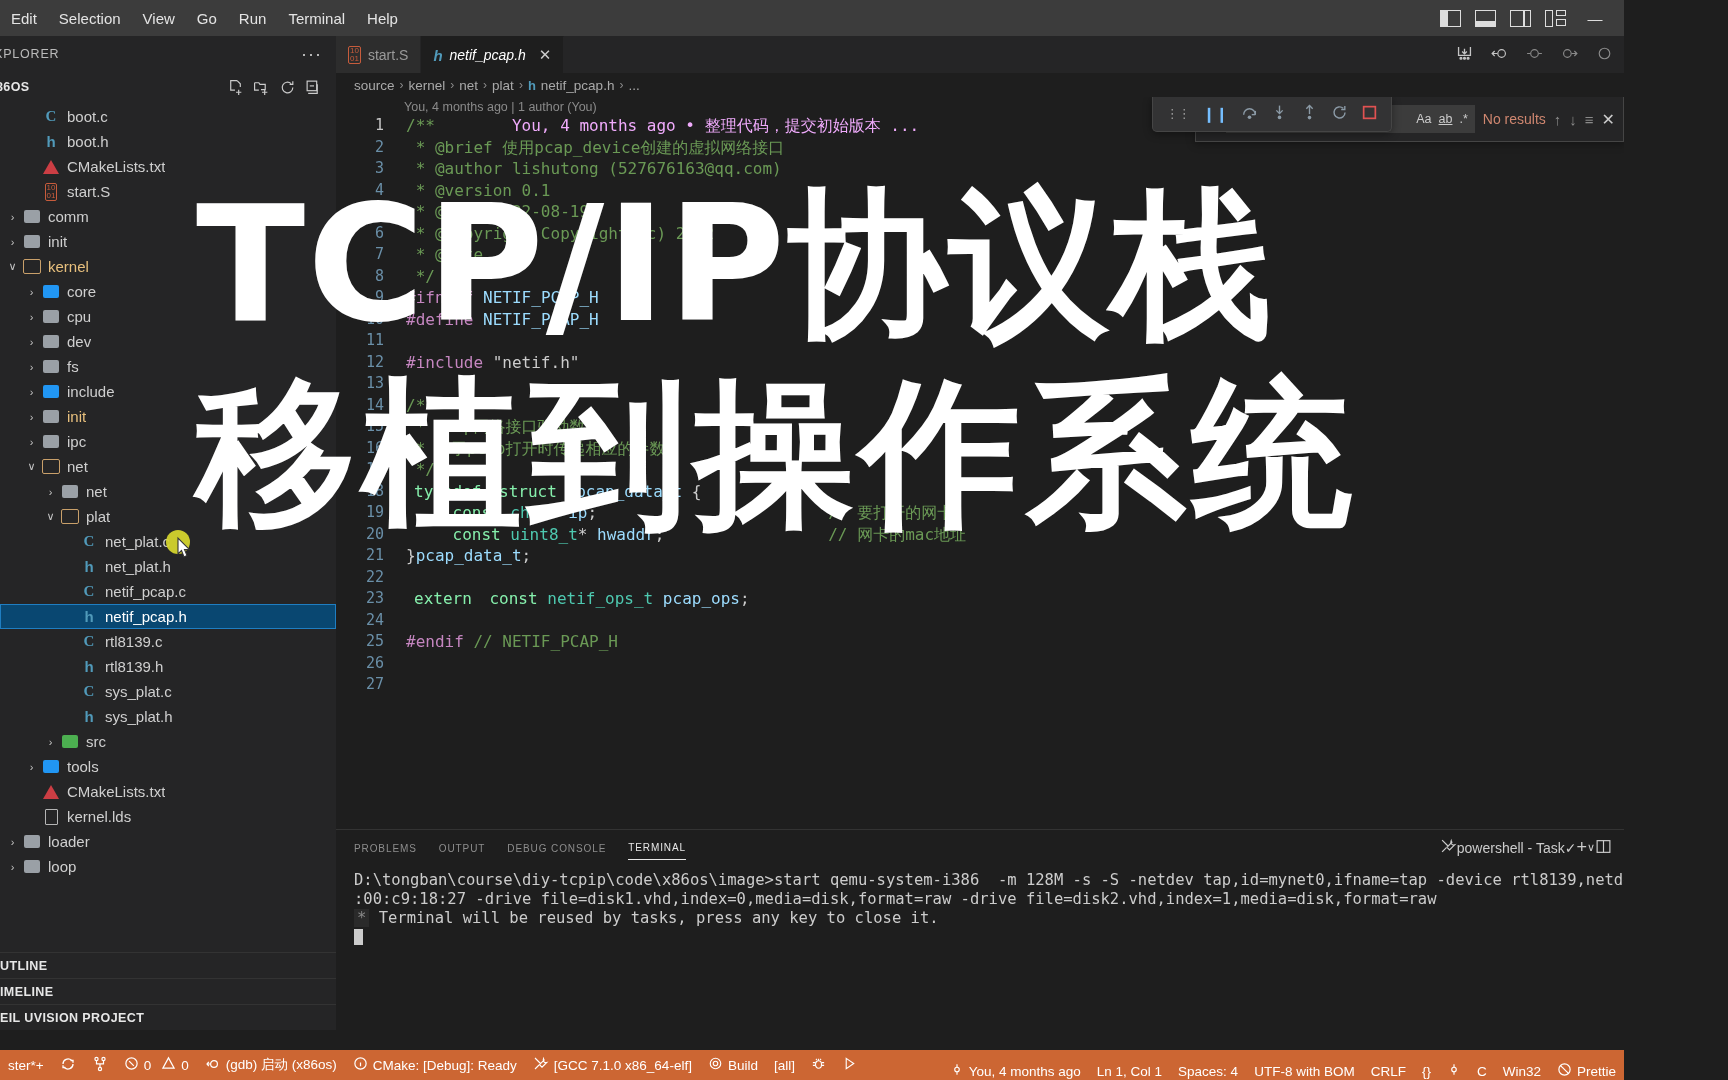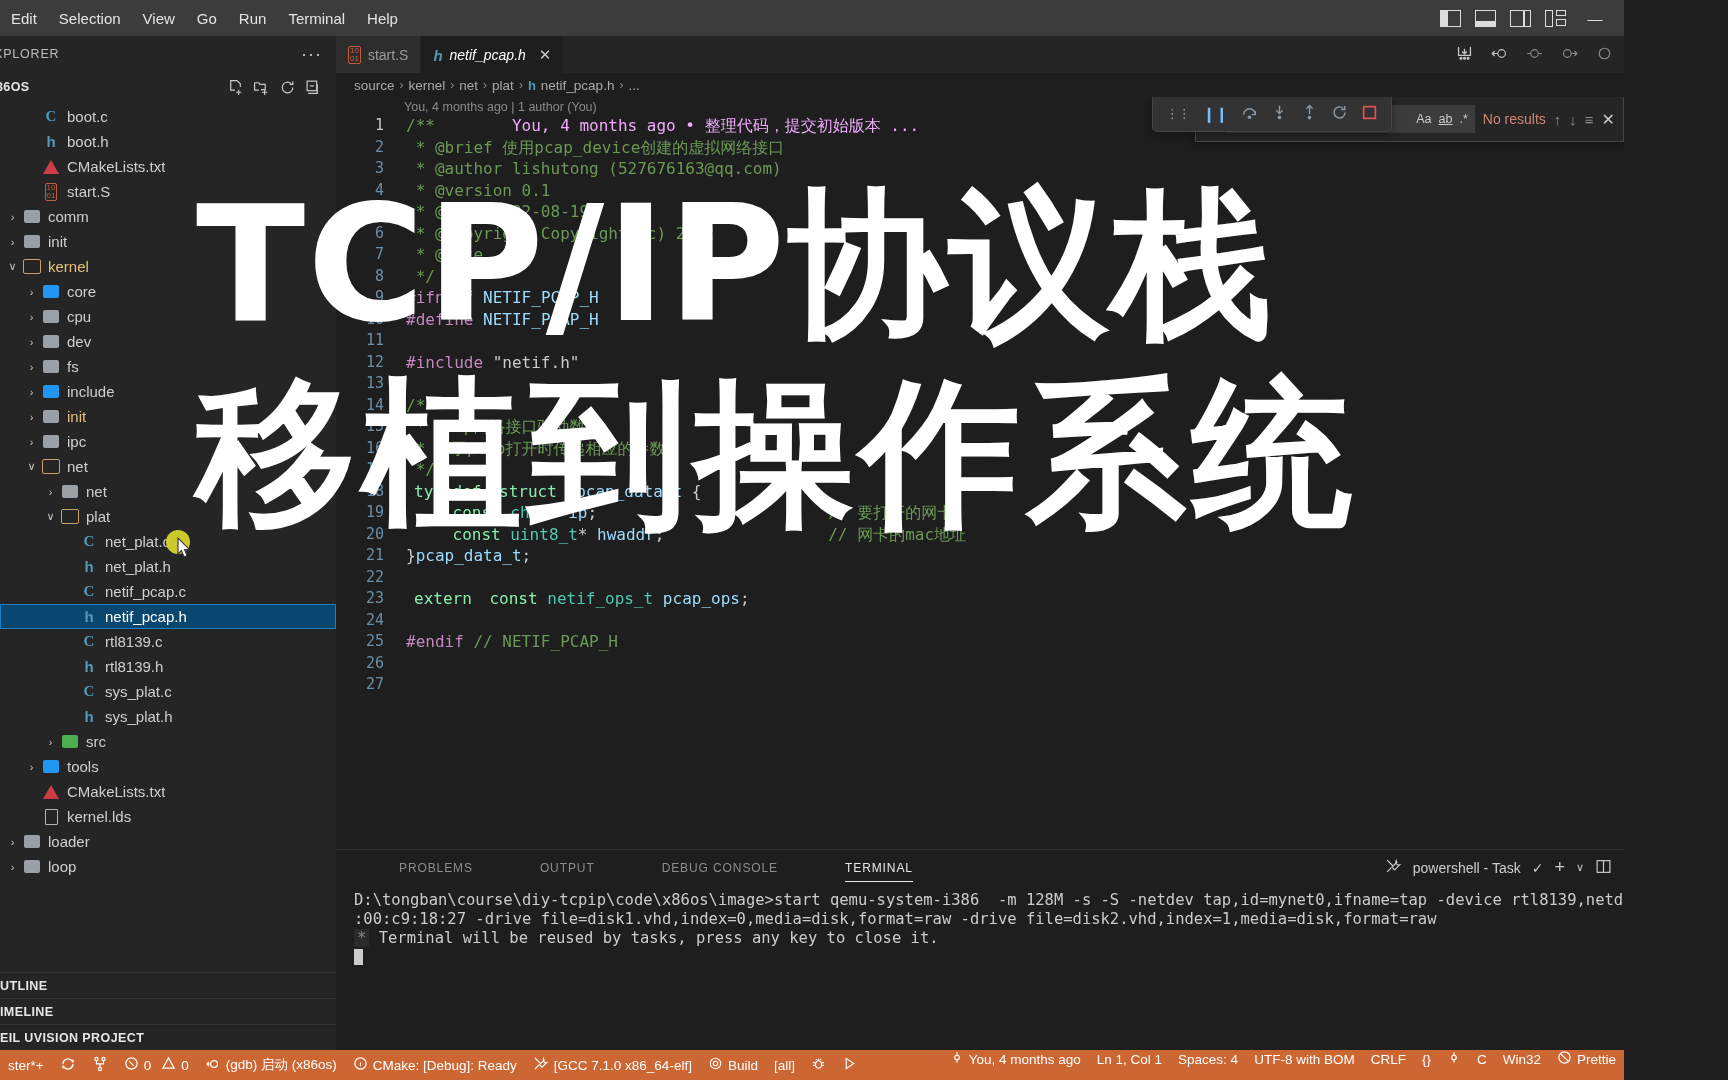--- a/index.html
+++ b/index.html
@@ -92,29 +92,29 @@
   
   .dbgbar{position:absolute;top:0;right:232px;height:34px;background:#333334;border:1px solid #454545;border-top:none;border-radius:0 0 5px 5px;display:flex;align-items:center;gap:13px;padding:0 13px;z-index:7;box-shadow:0 2px 8px rgba(0,0,0,.4);}
   .dbgbar .g{color:#9b9b9b;font-size:13px;letter-spacing:-1px;line-height:6px;}
   .dbgbar .b{color:#75beff;font-size:15px;}
   .dbgbar .s{color:#8b9aa6;font-size:15px;}
   .dbgbar .r{color:#e05252;font-size:15px;}
 
   
   .panel{flex:0 0 200px;background:#1e1e1e;border-top:1px solid #333;display:flex;flex-direction:column;min-height:0;}
   .paneltabs{height:35px;display:flex;align-items:center;padding-left:18px;gap:22px;flex:0 0 35px;}
-  .ptab{font-size:12px;letter-spacing:.9px;color:#8d8d8d;padding:7px 0 6px;margin-left:45px;}
+  .ptab{font-size:10px;letter-spacing:.9px;color:#8d8d8d;padding:7px 0 6px;}
   .ptab.active{color:#e7e7e7;border-bottom:1px solid #e7e7e7;}
-  .paneltabs-right{margin-left:auto;display:flex;align-items:center;gap:11px;padding-right:12px;color:#ccc;font-size:14px;}
+  .paneltabs-right{margin-left:auto;display:flex;align-items:center;padding-right:12px;color:#ccc;font-size:14px;}
   .term{flex:1 1 auto;padding:6px 0 0 18px;font-family:"DejaVu Sans Mono","Liberation Mono",monospace;font-size:15.5px;line-height:19px;color:#cccccc;white-space:pre;overflow:hidden;}
   .term .star{color:#888;background:#2a2a2a;padding:0 3px;}
   .cursor-block{display:inline-block;width:9px;height:16px;background:#ccc;vertical-align:-3px;}
 
   
-  .statusbar{height:30px;flex:0 0 30px;background:#cc6633;display:flex;align-items:flex-start;color:#fff;font-size:13.5px;white-space:nowrap;}
+  .statusbar{height:30px;flex:0 0 30px;background:#cc6633;display:flex;align-items:flex-end;color:#fff;font-size:13.5px;white-space:nowrap;margin-top:20px;}
   .sitem{display:flex;align-items:center;gap:5px;padding:0 8px;height:100%;}
   .statusbar .right{margin-left:auto;display:flex;align-items:center;}
 
   
   .overlay{position:absolute;inset:0;pointer-events:none;z-index:50;}
   .ol-line{position:absolute;font-weight:bold;font-family:"DejaVu Sans","Liberation Sans",sans-serif;letter-spacing:2px;line-height:1;}
   .ol1{top:185px;left:196px;font-size:160px;color:#ffffff;}
   .ol2{top:374px;left:196px;font-size:160px;color:#ffffff;letter-spacing:6px;}
   .ol3{top:612px;left:330px;font-size:190px;color:#fbbd12;letter-spacing:8px;}
 

